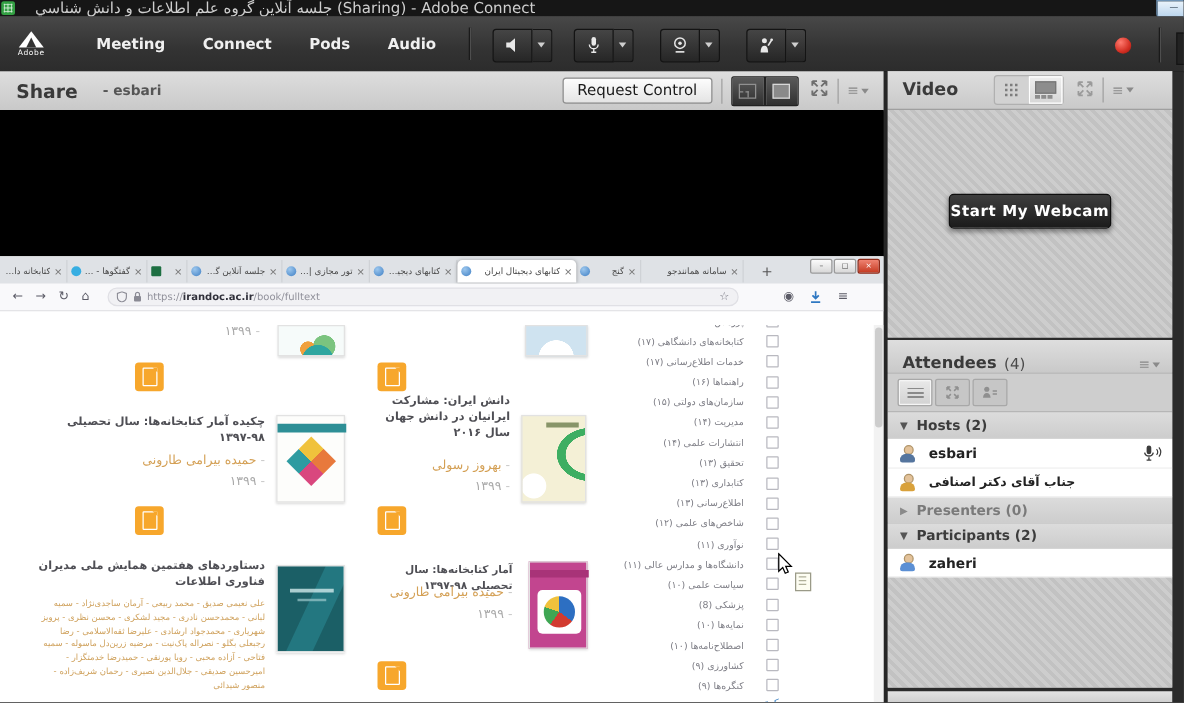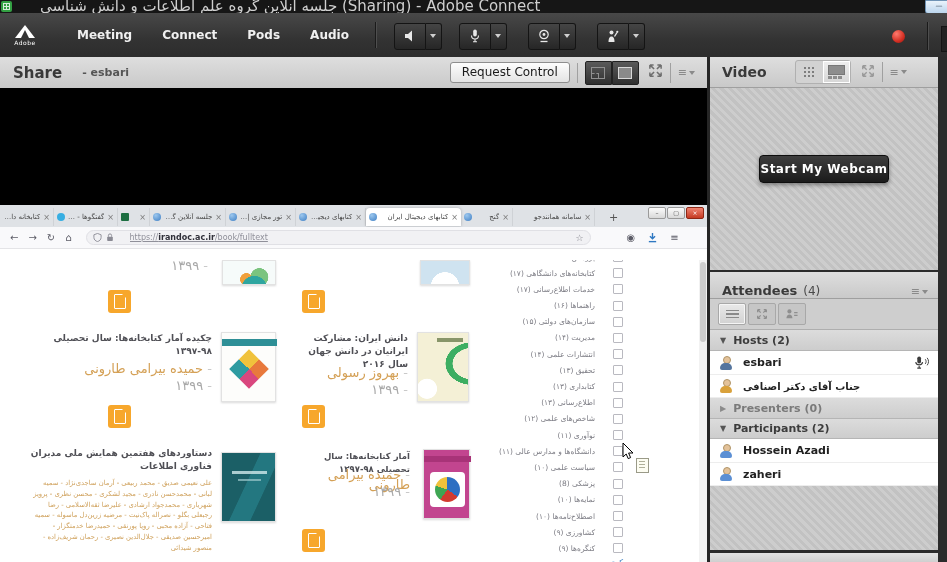--- a/index.html
+++ b/index.html
@@ -5,21 +5,21 @@
   html,body{margin:0;padding:0;background:#555;}
   #app{position:relative;width:947px;height:562px;overflow:hidden;background:#2b2b2b;
        font-family:"DejaVu Sans",sans-serif;-webkit-font-smoothing:antialiased;}
 
   
   #titlebar{position:absolute;left:0;top:0;width:947px;height:13px;background:#161616;display:flex;align-items:center;}
   #title-icon{width:11px;height:11px;margin-left:1px;background:#33a043;border-radius:2px;position:relative;}
   #title-icon:before{content:"";position:absolute;left:2px;top:2px;width:7px;height:7px;
       background:linear-gradient(#fff 1px,transparent 1px),linear-gradient(90deg,#fff 1px,transparent 1px);
       background-size:3px 3px;opacity:.8;}
-  .titletext{color:#cfcfcf;font-size:15px;line-height:13px;margin-left:28px;white-space:nowrap;text-align:right;}
+  .titletext{color:#cfcfcf;font-size:12px;line-height:13px;margin-left:16px;white-space:nowrap;text-align:right;}
   .titletext span{display:inline-block;}
   #win-min{position:absolute;right:-6px;top:0;width:26px;height:12px;background:linear-gradient(#eaf3fb,#bcd6ee);
       border:1px solid #6f93b5;border-radius:0 0 3px 3px;color:#345;font-size:7px;text-align:center;line-height:10px;}
 
   
   #menubar{position:absolute;left:0;top:13px;width:947px;height:44px;
       background:linear-gradient(#484848,#333 60%,#2c2c2c);border-bottom:1px solid #0c0c0c;display:flex;align-items:center;}
   #adobelogo{width:40px;height:38px;margin-left:5px;display:flex;flex-direction:column;align-items:center;justify-content:center;}
   #adobelogo .tri{width:0;height:0;border-left:10px solid transparent;border-right:10px solid transparent;border-bottom:13px solid #fff;position:relative;}
   #adobelogo .tri:before{content:"";position:absolute;left:-4px;top:5px;width:0;height:0;
@@ -77,35 +77,35 @@
   #newtab{font-size:11px;color:#555;margin-left:14px;margin-bottom:3px;}
   #winctrl{position:absolute;right:3px;top:2px;display:flex;gap:1px;}
   .wbtn{width:16px;height:10px;border:1px solid #9a9a9a;border-radius:2px;background:linear-gradient(#fbfbfb,#d8d8d8);
       font-size:6px;color:#444;text-align:center;line-height:9px;}
   .wbtn.close{background:linear-gradient(#ef8371,#c53a22);border-color:#8e2715;color:#fff;}
 
   #navbar{position:absolute;left:0;top:22px;width:707px;height:21px;background:#f9f9fb;border-bottom:1px solid #e4e4e7;display:flex;align-items:center;}
   .nav-ico{color:#5b5b66;font-size:10px;margin-left:10px;}
   #urlbar{margin-left:14px;width:505px;height:15px;background:#f1f1f4;border:1px solid #e0e0e5;border-radius:8px;
       display:flex;align-items:center;padding:0 6px;box-sizing:border-box;}
-  #urltext{font-size:8px;color:#90909a;margin-left:16px;flex:1;white-space:nowrap;overflow:hidden;text-decoration:underline;}
+  #urltext{font-size:8px;color:#90909a;margin-left:4px;flex:1;white-space:nowrap;overflow:hidden;}
   #urltext b{color:#30303a;font-weight:bold;}
   #url-star{font-size:9px;color:#7a7a84;}
   .right-ico{color:#5b5b66;font-size:10px;margin-left:12px;}
   #bkbar{position:absolute;left:0;top:43px;width:707px;height:12px;background:#f9f9fb;border-bottom:1px solid #ececef;
       display:flex;align-items:center;font-size:7px;color:#3a3a3a;}
   .bk-ico{width:7px;height:7px;border:1px solid #8a8a8a;border-radius:1px;margin:0 3px 0 7px;font-size:6px;line-height:6px;text-align:center;color:#8a8a8a;}
   .bk-dot{width:7px;height:7px;border-radius:50%;background:radial-gradient(circle at 35% 30%,#ffb75e,#e1491f);margin:0 3px 0 12px;}
 
   #content{position:absolute;left:0;top:55px;width:707px;height:302px;background:#fff;overflow:hidden;}
   #pg-scroll{position:absolute;left:699px;top:0;width:8px;height:302px;background:#f2f2f2;}
   #pg-scroll .thumb{position:absolute;left:1px;top:2px;width:6px;height:80px;background:#cdcdcd;border-radius:3px;}
 
   .btitle{position:absolute;direction:rtl;text-align:right;font-size:9px;font-weight:bold;color:#4f4f55;line-height:13px;}
-  .bmeta{position:absolute;direction:rtl;text-align:right;font-size:13px;color:#d4a055;line-height:10px;}
+  .bmeta{position:absolute;direction:rtl;text-align:right;font-size:10px;color:#d4a055;line-height:10px;}
   .bmeta:before{content:"- ";color:#c9c9c9;}
   .byear{color:#a8a8a8;}
   .bauthors{position:absolute;direction:rtl;text-align:right;font-size:6.8px;color:#cfa15c;line-height:10.8px;}
   .cover{position:absolute;border:1px solid #e2e2e2;box-sizing:border-box;box-shadow:0 1px 2px rgba(0,0,0,.15);}
   #cov1{left:222px;top:0;width:54px;height:25px;background:
       radial-gradient(circle at 60% 120%,#2fa6a0 0 30%,transparent 31%),
       radial-gradient(circle at 45% 80%,#f0a03c 0 18%,transparent 19%),
       radial-gradient(circle at 70% 70%,#7bc47f 0 22%,transparent 23%),#f6fbfa;}
   #cov2{left:420px;top:0;width:50px;height:25px;background:
       radial-gradient(circle at 50% 110%,#fff 0 40%,transparent 41%),
@@ -377,21 +377,21 @@
         </div>
 
       <div class="btitle" style="left:30px;top:72px;width:182px;">چکیده آمار کتابخانه‌ها: سال تحصیلی ۹۸-۱۳۹۷</div>
       <div class="bmeta" style="left:30px;top:104px;width:182px;">حمیده بیرامی طارونی</div>
       <div class="bmeta byear" style="left:30px;top:121px;width:182px;">۱۳۹۹</div>
       <div class="cover" id="cov3"></div>
       <div class="pdficon" style="left:108px;top:145px;">
           <div class="page"></div>
         </div>
 
-      <div class="btitle" style="left:288px;top:72px;width:120px;">دانش ایران: مشارکت ایرانیان در دانش جهان سال ۲۰۱۶</div>
+      <div class="btitle" style="left:288px;top:55px;width:120px;">دانش ایران: مشارکت ایرانیان در دانش جهان سال ۲۰۱۶</div>
       <div class="bmeta" style="left:288px;top:108px;width:120px;">بهروز رسولی</div>
       <div class="bmeta byear" style="left:288px;top:125px;width:120px;">۱۳۹۹</div>
       <div class="cover" id="cov4"></div>
       <div class="pdficon" style="left:302px;top:145px;">
           <div class="page"></div>
         </div>
 
       <div class="btitle" style="left:30px;top:187px;width:182px;">دستاوردهای هفتمین همایش ملی مدیران فناوری اطلاعات</div>
       <div class="bauthors" style="left:30px;top:218px;width:182px;height:87px;overflow:hidden;">علی نعیمی صدیق - محمد ربیعی - آرمان ساجدی‌نژاد - سمیه لبانی - محمدحسن نادری - مجید لشکری - محسن نظری - پرویز شهریاری - محمدجواد ارشادی - علیرضا ثقه‌الاسلامی - رضا رجبعلی بگلو - نصراله پاک‌نیت - مرضیه زرین‌دل ماسوله - سمیه فتاحی - آزاده محبی - رویا پورنقی - حمیدرضا خدمتگزار - امیرحسین صدیقی - جلال‌الدین نصیری - رحمان شریف‌زاده - منصور شیدائی</div>
       <div class="cover" id="cov5"></div>
@@ -574,24 +574,20 @@
       <span dir="rtl" style="font-size:10px;">جناب آقای دکتر اصنافی</span>
     </div>
     <div class="sect dim">
       <span class="arrow" style="color:#8a8a8a;">▶</span>
       <span>Presenters (0)</span>
     </div>
     <div class="sect" style="height:19px;">
       <span class="arrow">▼</span>
       <span>Participants (2)</span>
     </div>
-    <div class="att-row">
-      <div class="avatar"></div>
-      <span>Hossein Azadi</span>
-    </div>
     <div class="att-row" style="height:22px;">
       <div class="avatar"></div>
       <span>zaheri</span>
     </div>
     <div id="att-hatch" class="hatch"></div>
   </div>
 
   <div id="bottom-pod"></div>
   <div id="right-gutter"></div>
   <div id="right-edge"></div>

